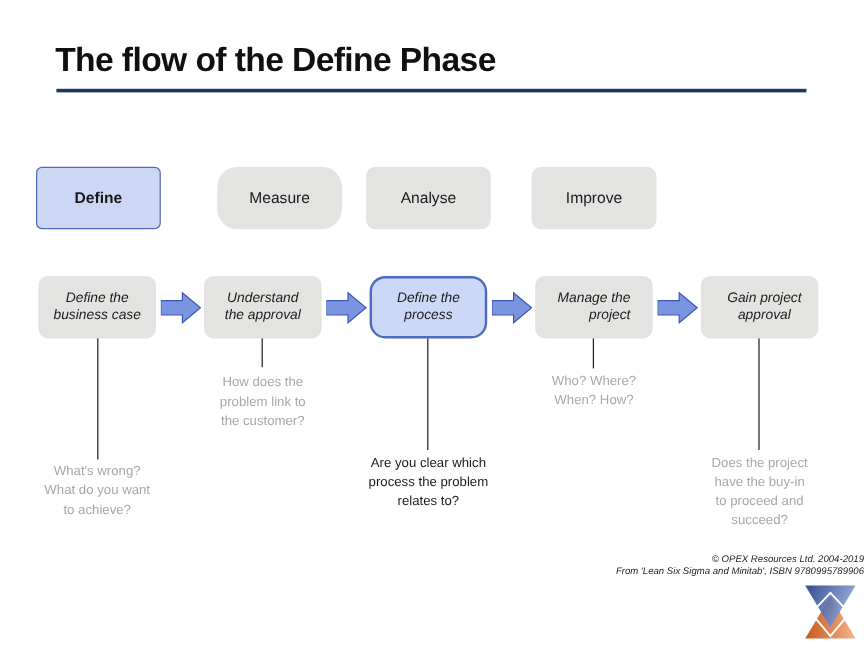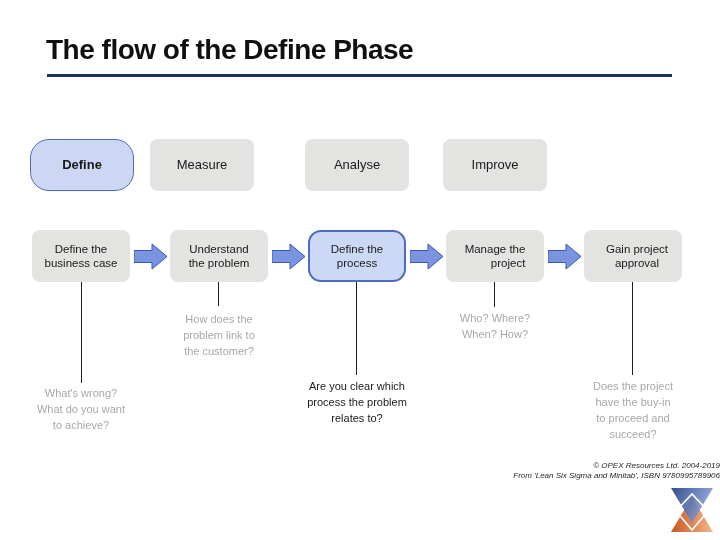--- a/index.html
+++ b/index.html
@@ -14,26 +14,26 @@
   }
   .rule { position:absolute; left:47px; top:74px; width:625px; height:3px; background:#1e3563; }
 
   .box {
     position:absolute; display:flex; align-items:center; justify-content:center;
     text-align:center; border-radius:8px; background:#e3e3e1; color:#1a1a1a;
     box-sizing:border-box; padding:4px; white-space:pre-line; line-height:1.25;
   }
   .phase { top:139px; width:104px; height:52px; font-size:13px; }
   .phase.active {
-    background:#ccd7f4; border:1.5px solid #4f6bbf; border-radius:19px; font-weight:bold;
+    background:#ccd7f4; border:1.5px solid #4f6bbf; border-radius:5px; font-weight:bold;
   }
-  .step { top:230px; width:98px; height:52px; font-size:11.5px; }
+  .step { top:230px; width:98px; height:52px; font-size:11.5px;font-style:italic; }
   .step.active { background:#ccd9f6; border:2px solid #4f6bbf; border-radius:13px; }
 
-  .p1 { left:30px; }  .p2 { left:150px; } .p3 { left:305px; } .p4 { left:443px; } .p5 { left:581px; width:101px; }
+  .p1 { left:30px; }  .p2 { left:181px;border-radius:17px; } .p3 { left:305px; } .p4 { left:443px; } .p5 { left:581px; width:101px; }
   .s1 { left:32px; }  .s2 { left:170px; } .s3 { left:308px; } .s4 { left:446px;text-align:right; } .s5 { left:584px;padding-left:12px; }
 
   .arrow { position:absolute; top:243px; width:34px; height:27px; }
   .a1 { left:134px; } .a2 { left:272px; } .a3 { left:410px; } .a4 { left:548px; }
 
   .connector { position:absolute; width:1px; background:#1d1d28; }
   .c1 { left:81px;  top:282px; height:101px; }
   .c2 { left:218px; top:282px; height:24px; }
   .c3 { left:356px; top:282px; height:93px; }
   .c4 { left:494px; top:282px; height:25px; }
@@ -65,21 +65,21 @@
   <div class="rule"></div>
 
   <div class="box phase p1 active">Define</div>
   <div class="box phase p2">Measure</div>
   <div class="box phase p3">Analyse</div>
   <div class="box phase p4">Improve</div>
 
   <div class="box step s1">Define the
 business case</div>
   <div class="box step s2">Understand
-the problem</div>
+the approval</div>
   <div class="box step s3 active">Define the
 process</div>
   <div class="box step s4">Manage the
 project</div>
   <div class="box step s5">Gain project
 approval</div>
 
   <svg class="arrow a1" viewBox="0 0 34 27">
     <polygon points="0,7.5 18,7.5 18,1 33,13.5 18,26 18,19.5 0,19.5" fill="#7b94e0" stroke="#3d55b8" stroke-width="1"></polygon>
   </svg>

